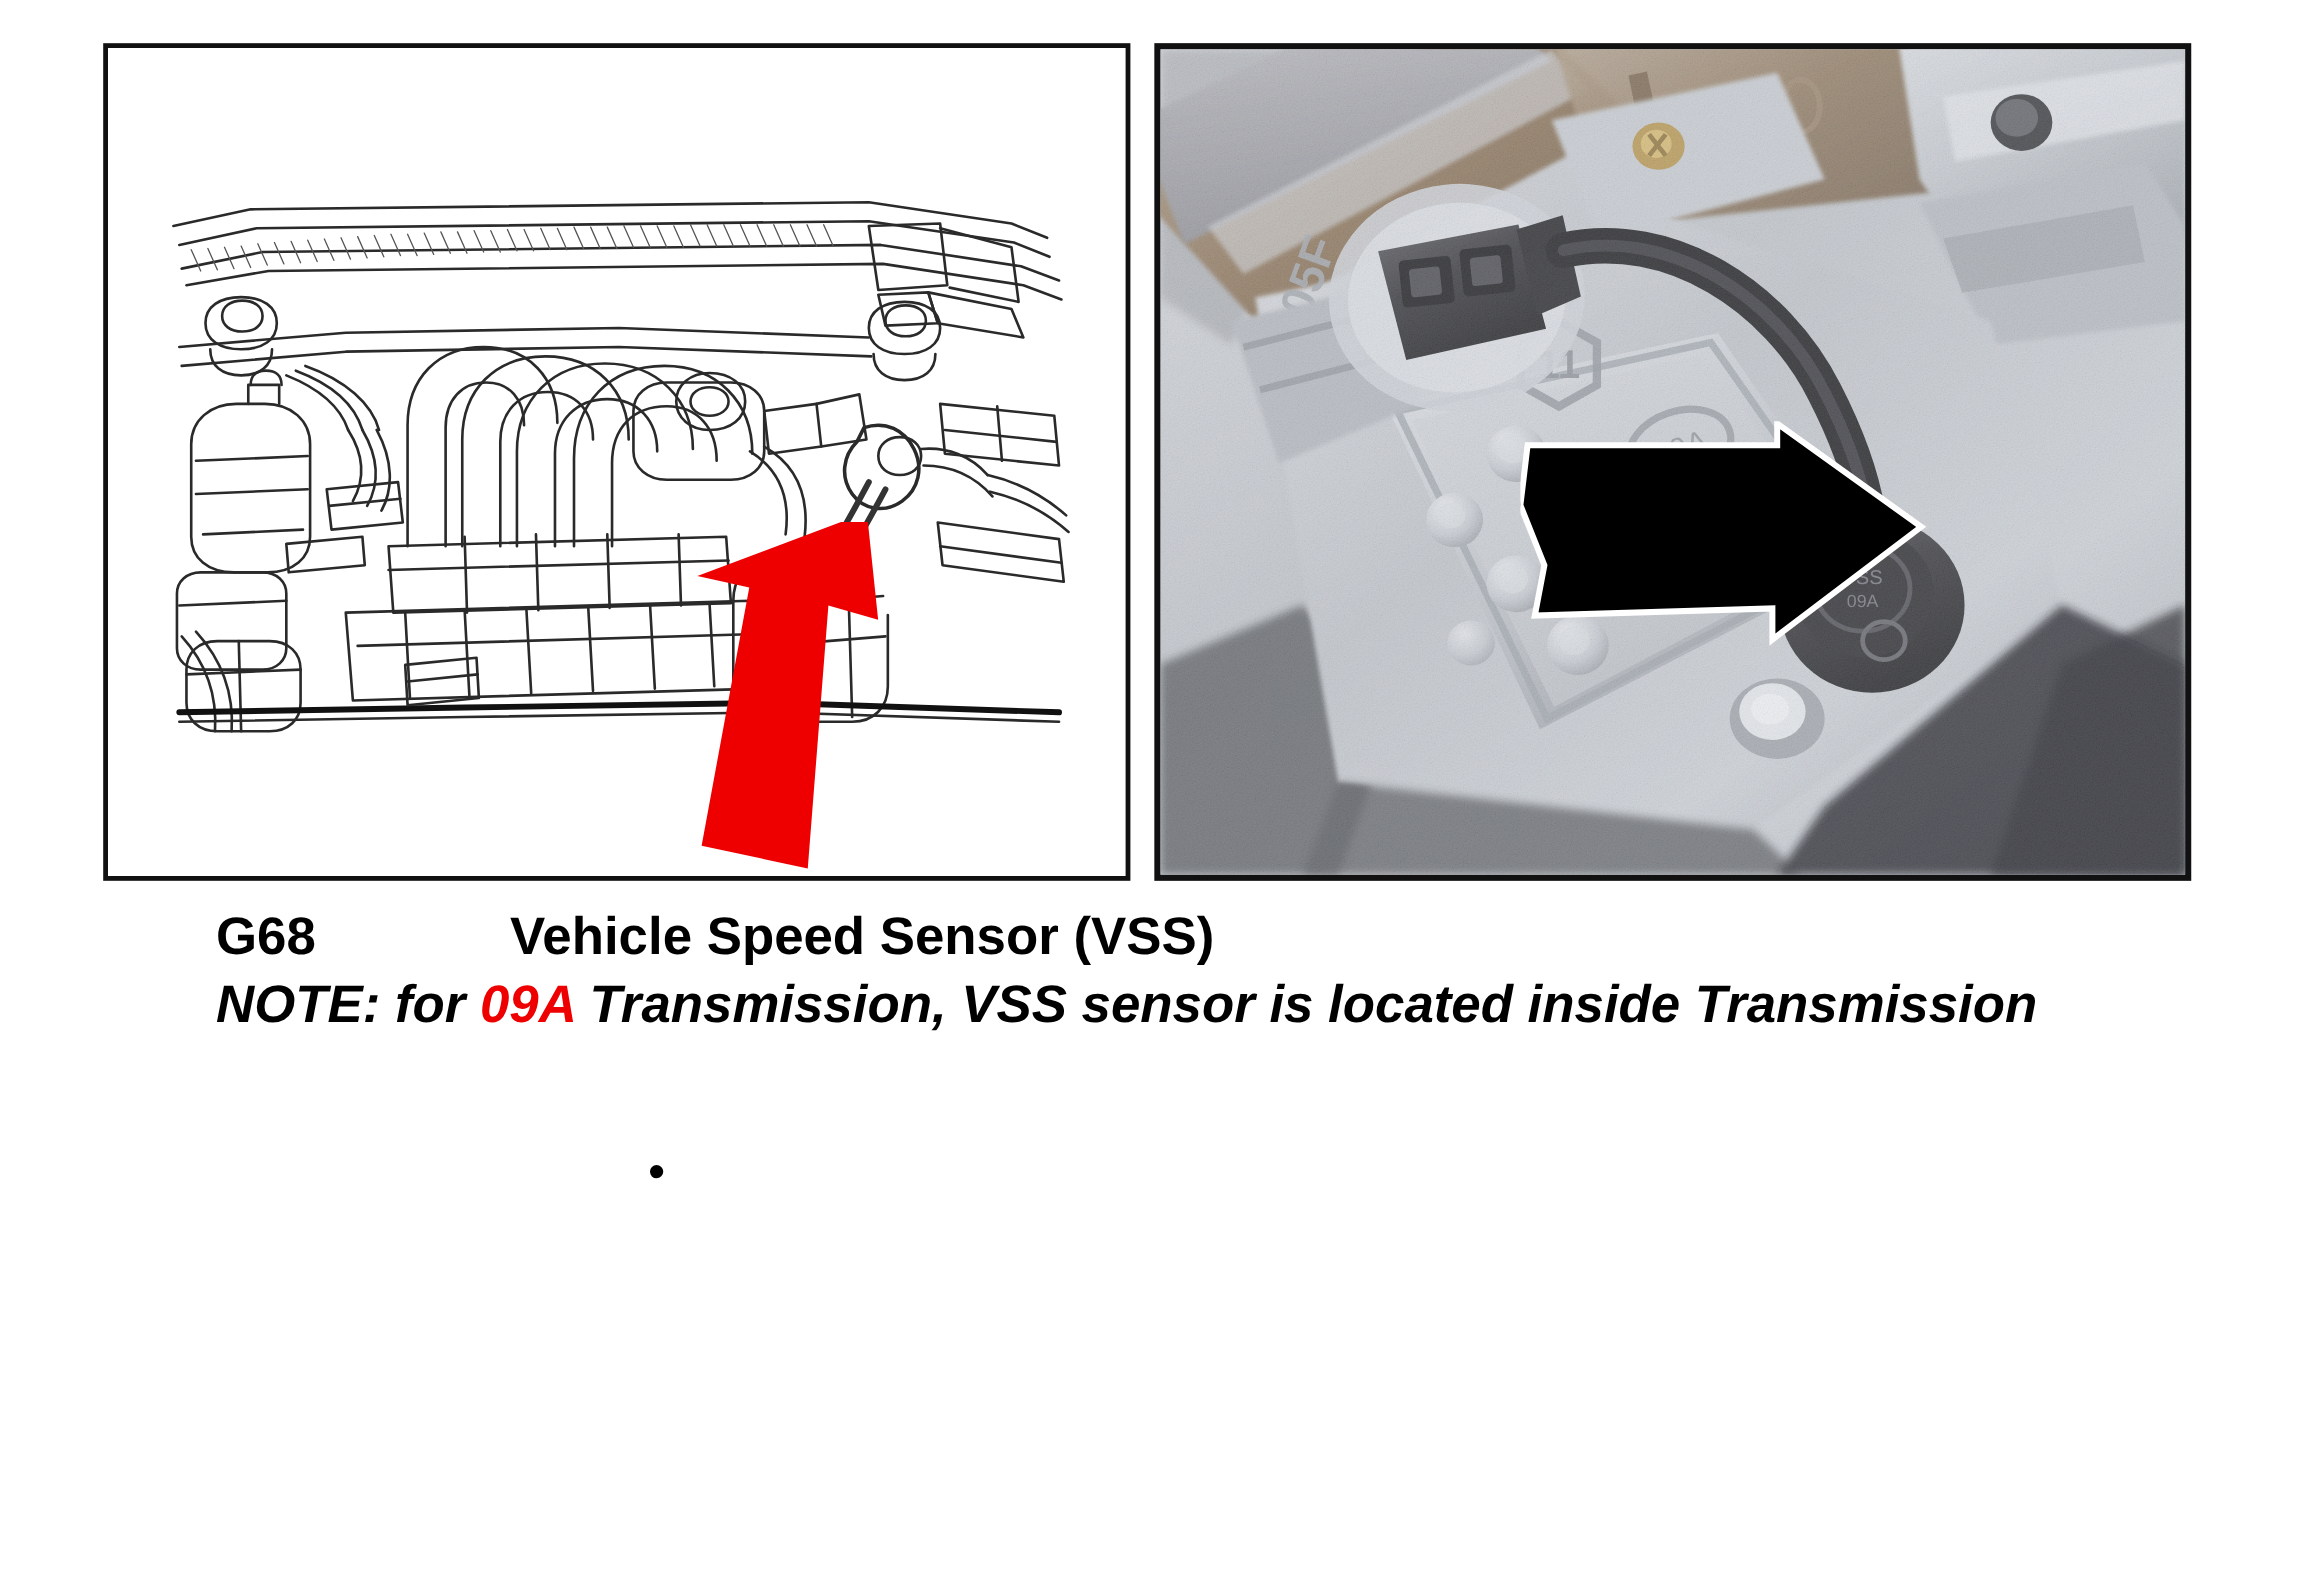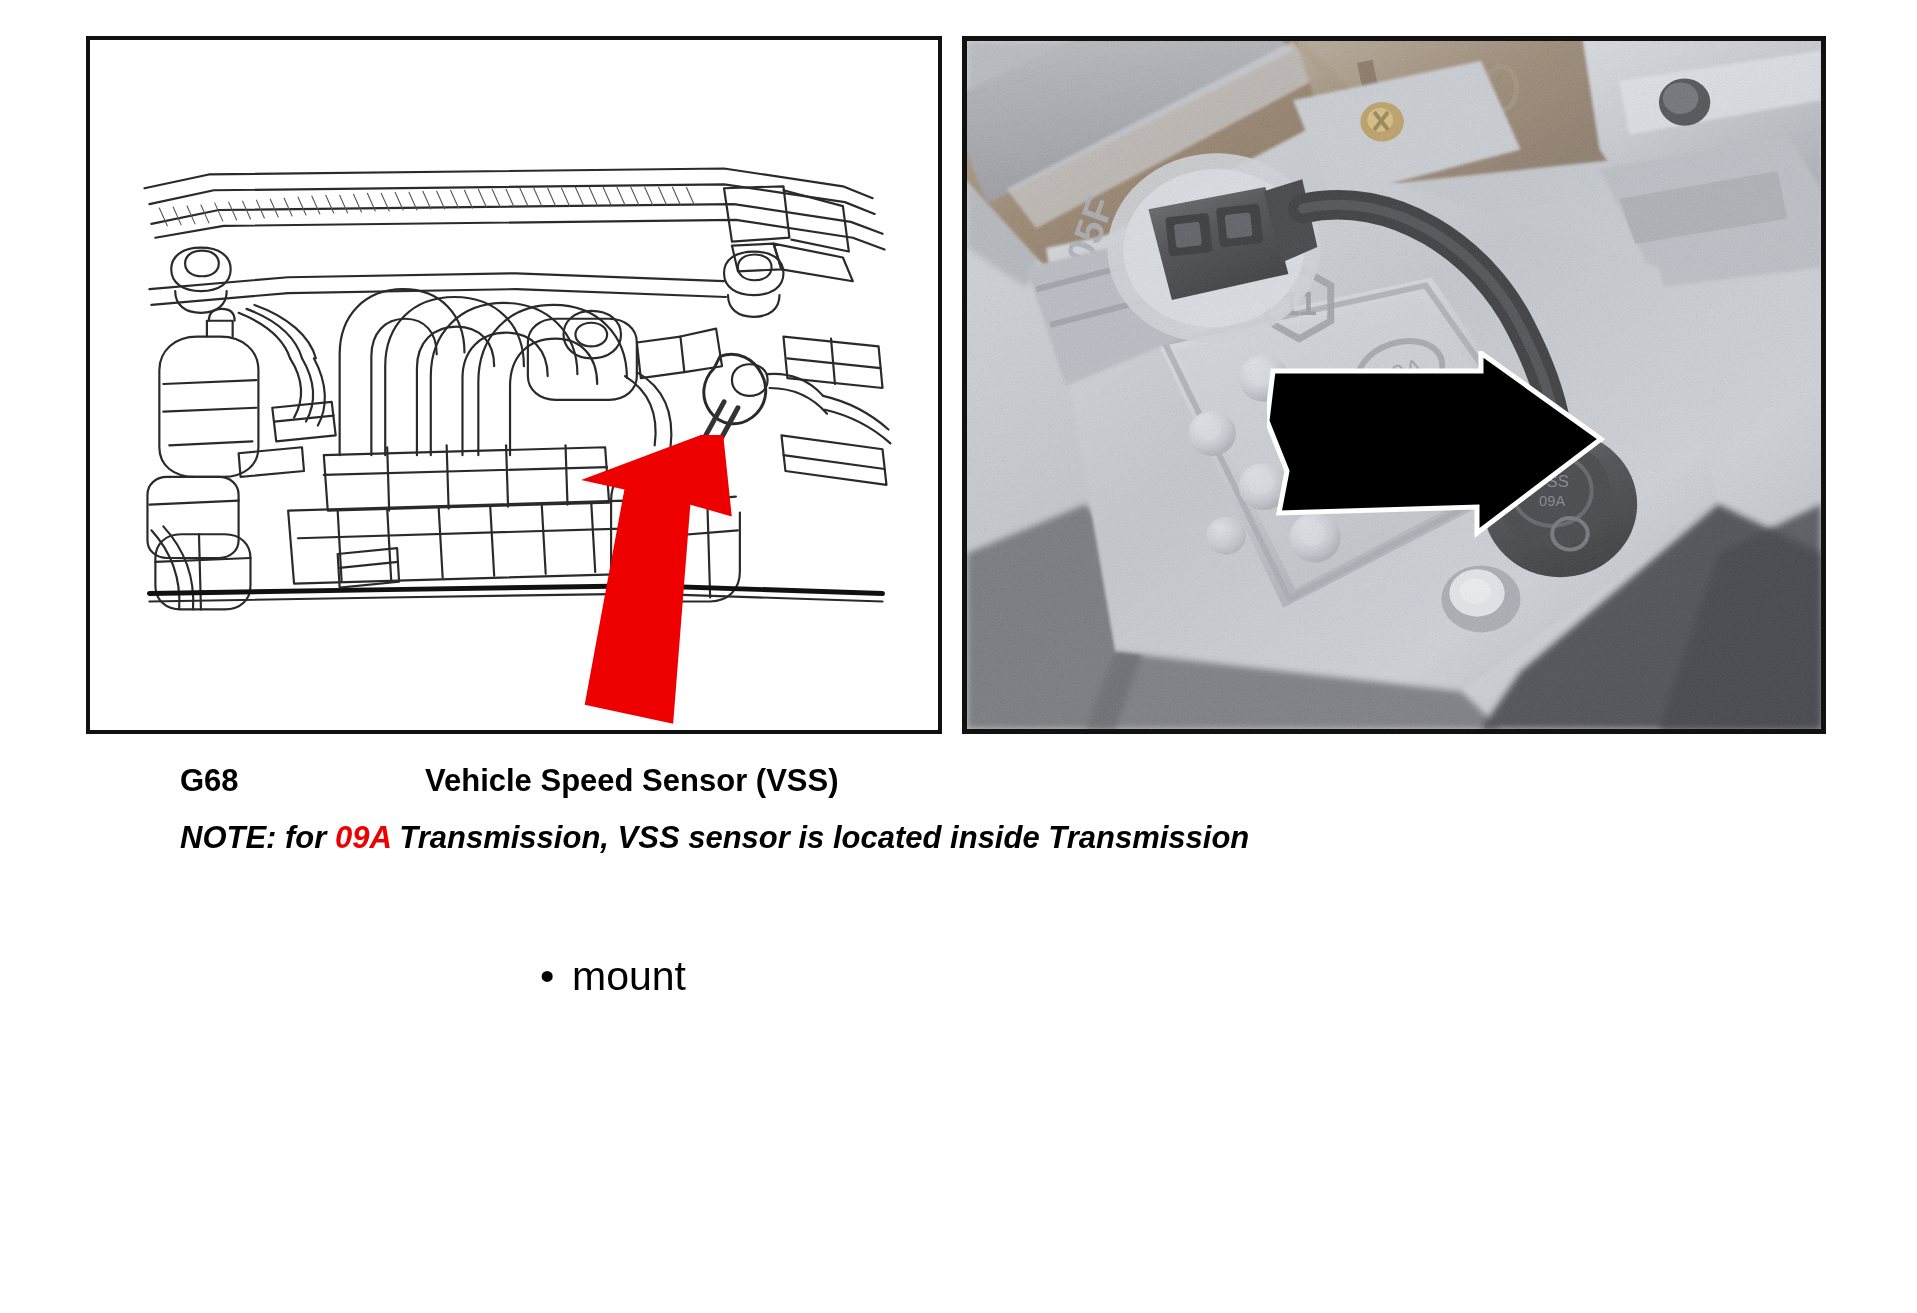--- a/index.html
+++ b/index.html
@@ -98,21 +98,21 @@
   #caption-block {
     position: absolute;
     left: 0;
     top: 752px;
     width: 1917px;
   }
 
   .caption-line {
     font-family: "Liberation Sans", sans-serif;
     font-weight: bold;
-    font-size: 31px;
+    font-size: 44px;
     line-height: 58px;
     color: #000000;
     white-space: pre;
   }
 
   #caption-line-1 {
     position: absolute;
     left: 180px;
     top: 0px;
   }
@@ -501,18 +501,15 @@
 
     <div class="caption-line" id="caption-line-1"><span id="cap-code">G68</span><span>Vehicle Speed Sensor (VSS)</span></div>
 
     <div class="caption-line" id="caption-line-2"><span>NOTE: for </span><span class="hl-red">09A</span><span> Transmission, VSS sensor is located inside Transmission</span></div>
   </div>
 
   <div id="bullet-block">
     <div class="bullet-row">
       <span class="bullet-dot">•</span>
     </div>
-    <div class="bullet-cont">
-      <span>mount</span>
-    </div>
   </div>
 
 </div>
 
 </body></html>

